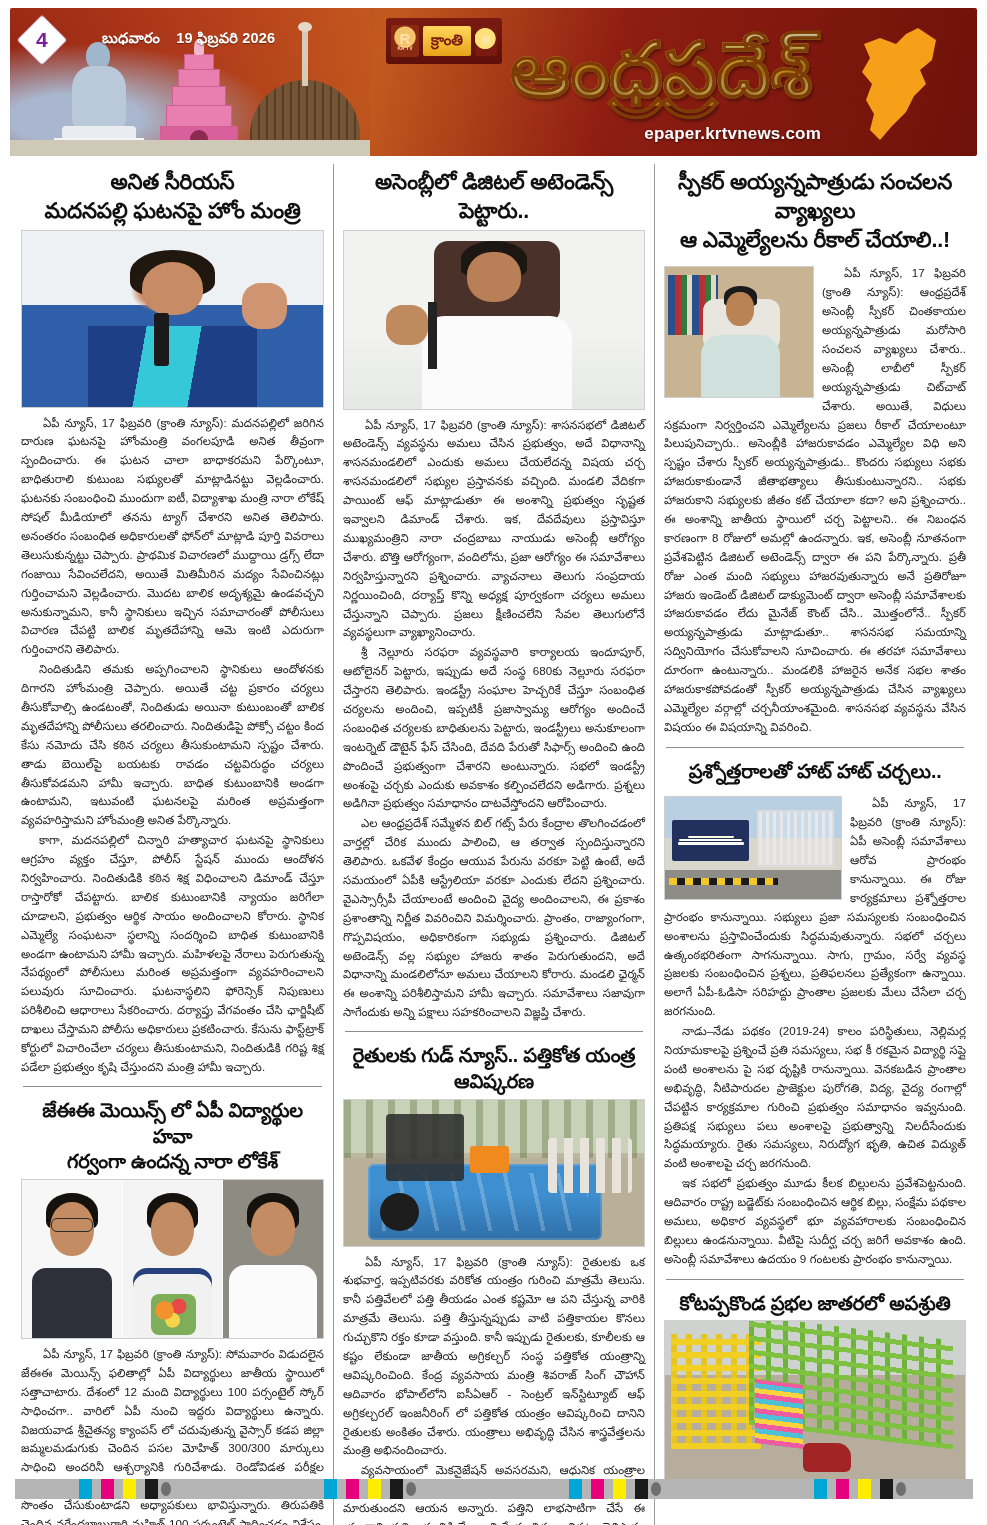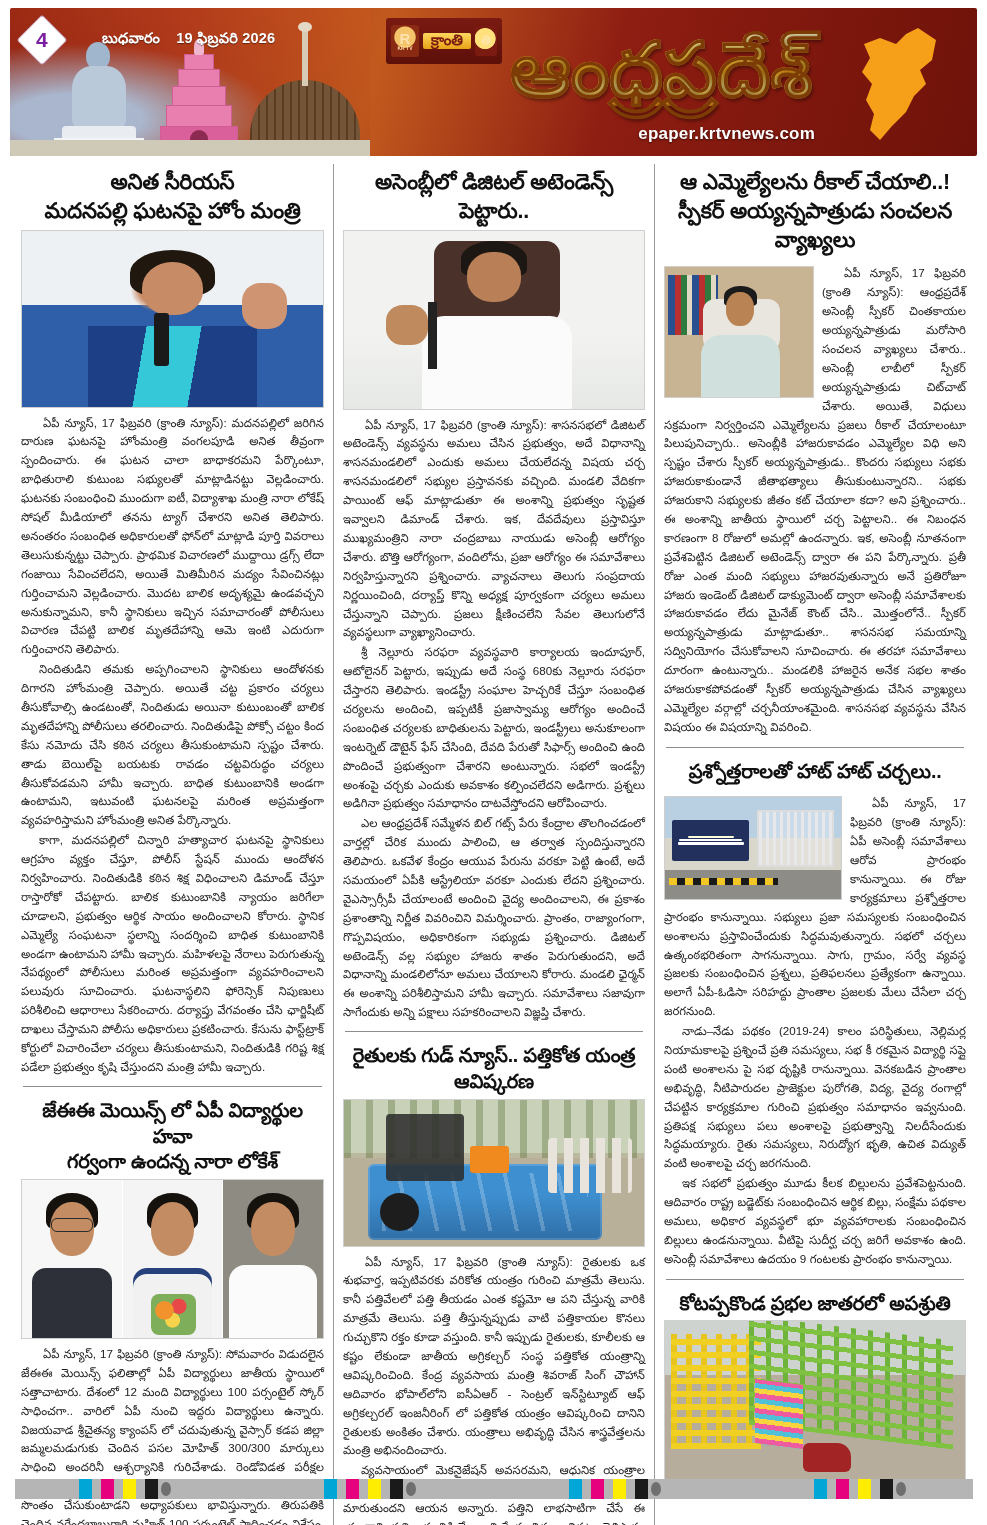--- a/index.html
+++ b/index.html
@@ -76,42 +76,42 @@
     border-radius: 3px; display:flex; align-items:center; gap:4px; padding: 3px 5px;
   }
   .mh-logo .krtv {
     width: 28px; height: 32px; border-radius: 3px;
     background: radial-gradient(circle at 50% 38%, #f4c36a 0 42%, #8a2a12 46% 100%);
     display:flex; flex-direction:column; align-items:center; justify-content:center;
     color:#ffdca0; font-size:5px; font-weight:700; line-height:1;
   }
   .mh-logo .krtv b { font-size: 15px; color:#ffe2ae; }
   .mh-logo .kranti {
-    flex:1; height: 16px; background: linear-gradient(180deg,#ffd75e,#e8a317);
+    flex:1; height: 30px; background: linear-gradient(180deg,#ffd75e,#e8a317);
     border-radius: 2px; color:#7a1a10; font-size: 15px; font-weight:700;
     display:flex; align-items:center; justify-content:center;
   }
   .mh-logo .dot {
     width: 22px; height: 30px; border-radius: 3px;
     background: radial-gradient(circle at 46% 42%, #ffe07a 0 48%, #7a1a10 52%);
     color:#ffe6b0; font-size:12px; font-weight:700; display:flex; align-items:center; justify-content:center;
   }
 
   .mh-title {
     position: absolute; left: 500px; top: 26px; right: 150px;
     font-size: 76px; line-height: .95; font-weight: 700;
     font-family: "Liberation Sans", "DejaVu Sans", sans-serif;
     background: linear-gradient(180deg,#fff3bf 0%, #ffd24a 28%, #f0a519 52%, #ffe47d 72%, #e08b10 100%);
     -webkit-background-clip: text; background-clip: text; color: transparent;
     -webkit-text-stroke: 1.2px #7d3c06;
     text-shadow: 2px 3px 3px rgba(0,0,0,.35);
     white-space: nowrap;
   }
   .mh-url {
-    position:absolute; right: 162px; bottom: 12px; color:#ffffff;
+    position:absolute; right: 156px; bottom: 12px; color:#ffffff;
     font-size: 17px; font-weight: 700; letter-spacing:.2px;
     text-shadow: 0 1px 2px rgba(0,0,0,.6);
   }
   
   .ap-map {
     position:absolute; right: 26px; top: 18px; width: 112px; height: 118px;
   }
   .ap-map svg { width:100%; height:100%; display:block; }
 
   
@@ -401,22 +401,22 @@
     <div class="body-text">
       <p class="first">ఏపీ న్యూస్, 17 ఫిబ్రవరి (క్రాంతి న్యూస్): రైతులకు ఒక శుభవార్త, ఇప్పటివరకు వరికోత యంత్రం గురించి మాత్రమే తెలుసు. కానీ పత్తివేలలో పత్తి తీయడం ఎంత కష్టమో ఆ పని చేస్తున్న వారికి మాత్రమే తెలుసు. పత్తి తీస్తున్నప్పుడు వాటి పత్తికాయల కొనలు గుచ్చుకొని రక్తం కూడా వస్తుంది. కానీ ఇప్పుడు రైతులకు, కూలీలకు ఆ కష్టం లేకుండా జాతీయ అగ్రికల్చర్ సంస్థ పత్తికోత యంత్రాన్ని ఆవిష్కరించింది. కేంద్ర వ్యవసాయ మంత్రి శివరాజ్ సింగ్ చౌహాన్ ఆదివారం భోపాల్‌లోని ఐసీఏఆర్ - సెంట్రల్ ఇన్‌స్టిట్యూట్ ఆఫ్ అగ్రికల్చరల్ ఇంజనీరింగ్ లో పత్తికోత యంత్రం ఆవిష్కరించి దానిని రైతులకు అంకితం చేశారు. యంత్రాలు అభివృద్ధి చేసిన శాస్త్రవేత్తలను మంత్రి అభినందించారు.</p>
       <p>వ్యవసాయంలో మెకనైజేషన్ అవసరమని, ఆధునిక యంత్రాల వినియోగం ద్వారా వ్యవసాయం మరింత సమర్థవంతంగా మారుతుందని ఆయన అన్నారు. పత్తిని లాభసాటిగా చేసే ఈ యంత్రాన్ని ప్రతి గ్రామానికి చేర్చాలని కేంద్రం నిర్ణయించినట్టు తెలిపారు. ఈ యంత్రం సాగు విస్తీర్ణం పెరిగేందుకు, ఉత్పాదకత పెరిగేందుకు దోహదపడుతుందని వివరించారు.</p>
 
     </div>
   </div>
 
   <div class="col">
 
     <div class="hl">
+      <div>స్పీకర్ అయ్యన్నపాత్రుడు సంచలన వ్యాఖ్యలు</div>
       <div>ఆ ఎమ్మెల్యేలను రీకాల్ చేయాలి..!</div>
-      <div>స్పీకర్ అయ్యన్నపాత్రుడు సంచలన వ్యాఖ్యలు</div>
     </div>
 
     <div class="clearfix">
       <div class="photo ph-speaker wrap-left" style="width:150px;height:132px">
         <div class="books"></div>
           <div class="chair"></div>
         <div class="hair"></div>
           <div class="face"></div>
           <div class="shirt"></div>
       </div>

